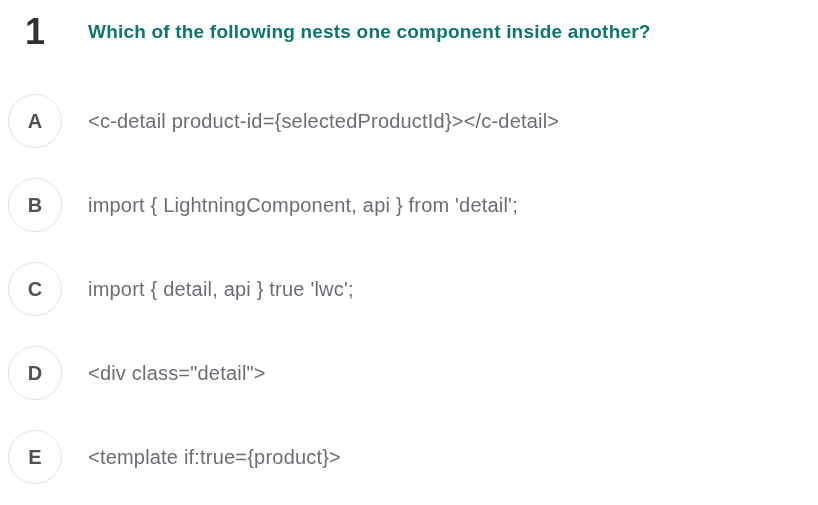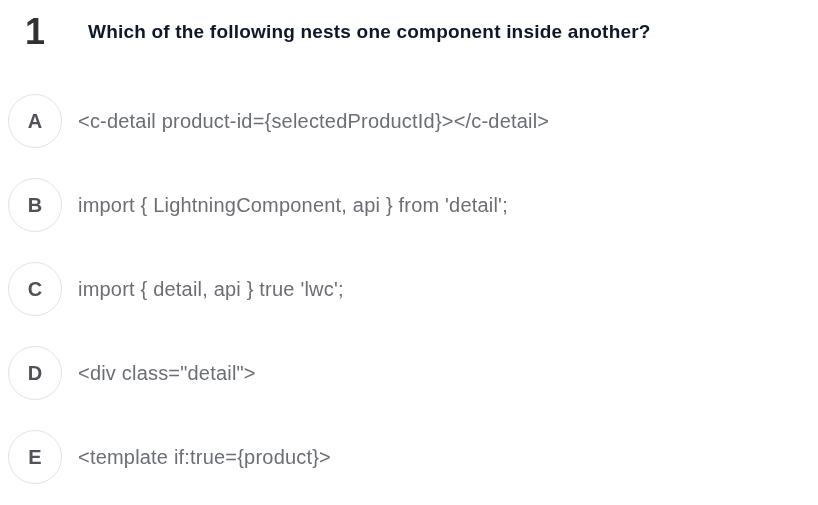--- a/index.html
+++ b/index.html
@@ -37,38 +37,38 @@
   .question-number {
     font-size: 36px;
     font-weight: bold;
     color: #33312f;
     line-height: 1;
   }
   .question-text {
     margin-left: 26px;
     font-size: 19px;
     font-weight: bold;
-    color: #0f172a;
+    color: #0f766e;
     letter-spacing: 0.2px;
   }
   .letter-badge {
     width: 54px;
     height: 54px;
     border-radius: 50%;
     border: 1px solid #e3e3e3;
     background: #ffffff;
     display: flex;
     align-items: center;
     justify-content: center;
     font-size: 20px;
     font-weight: bold;
     color: #505257;
   }
   .option-text {
-    margin-left: 16px;
+    margin-left: 26px;
     font-size: 20px;
     color: #6b6e74;
     letter-spacing: 0.2px;
     white-space: pre;
   }
 </style>
 </head>
 <body>
 
 <div class="quiz">

